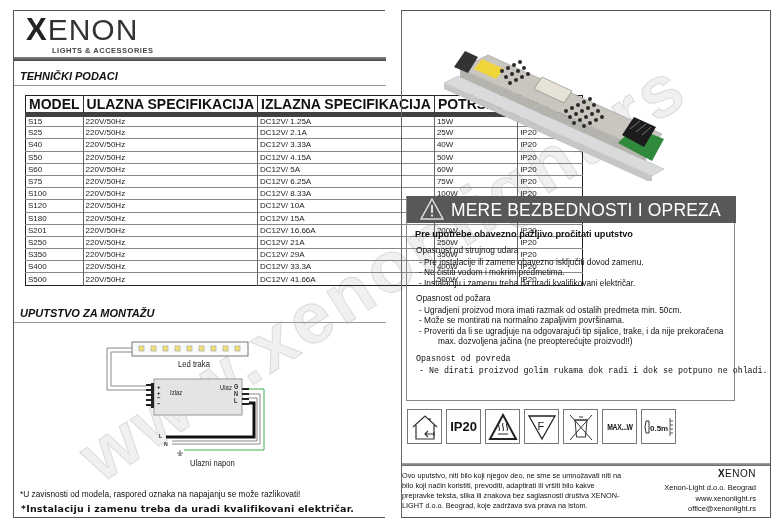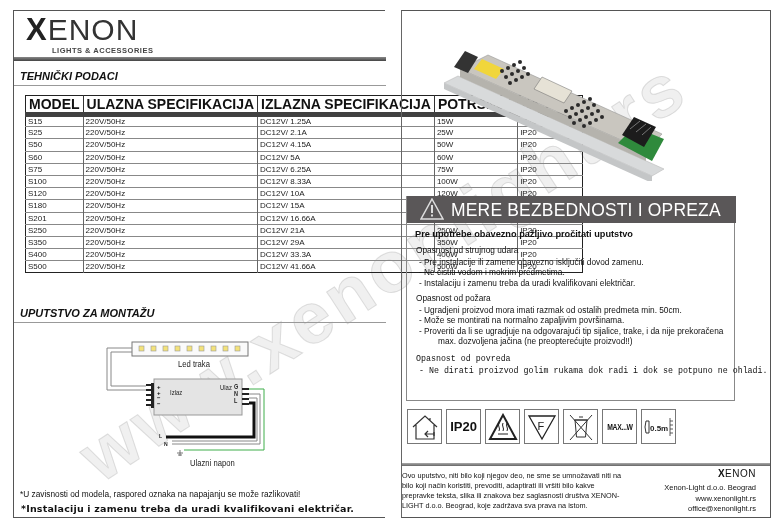--- a/index.html
+++ b/index.html
@@ -97,20 +97,27 @@
           <td>220V/50Hz</td>
           <td>DC12V/ 1.25A</td>
           <td>15W</td>
           <td>IP20</td>
         </tr>
         <tr>
           <td>S25</td>
           <td>220V/50Hz</td>
           <td>DC12V/ 2.1A</td>
           <td>25W</td>
+          <td>IP20</td>
+        </tr>
+        <tr>
+          <td>S40</td>
+          <td>220V/50Hz</td>
+          <td>DC12V/ 3.33A</td>
+          <td>40W</td>
           <td>IP20</td>
         </tr>
         <tr>
           <td>S50</td>
           <td>220V/50Hz</td>
           <td>DC12V/ 4.15A</td>
           <td>50W</td>
           <td>IP20</td>
         </tr>
         <tr>

